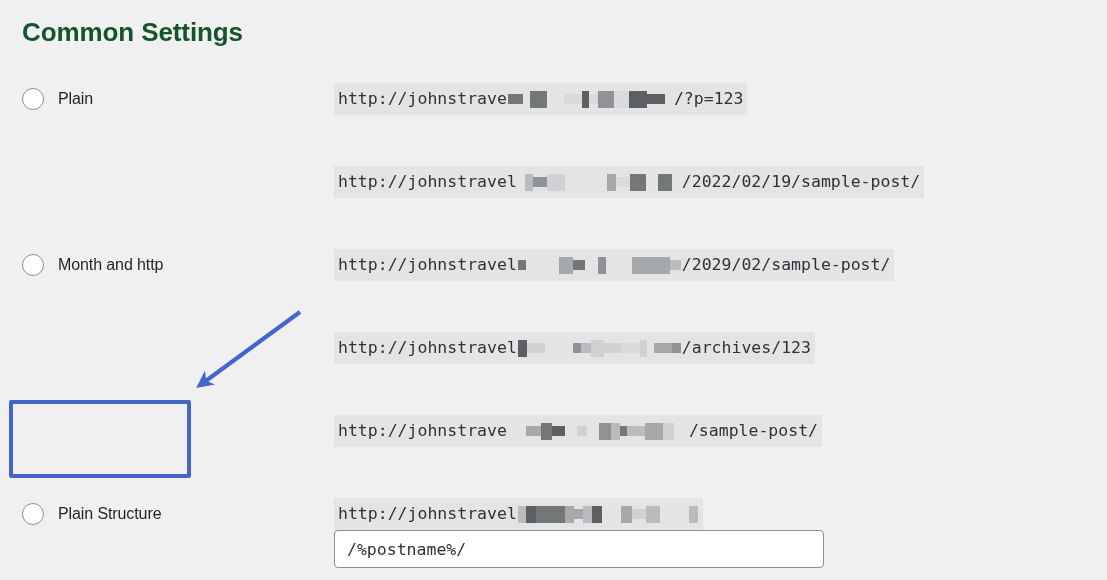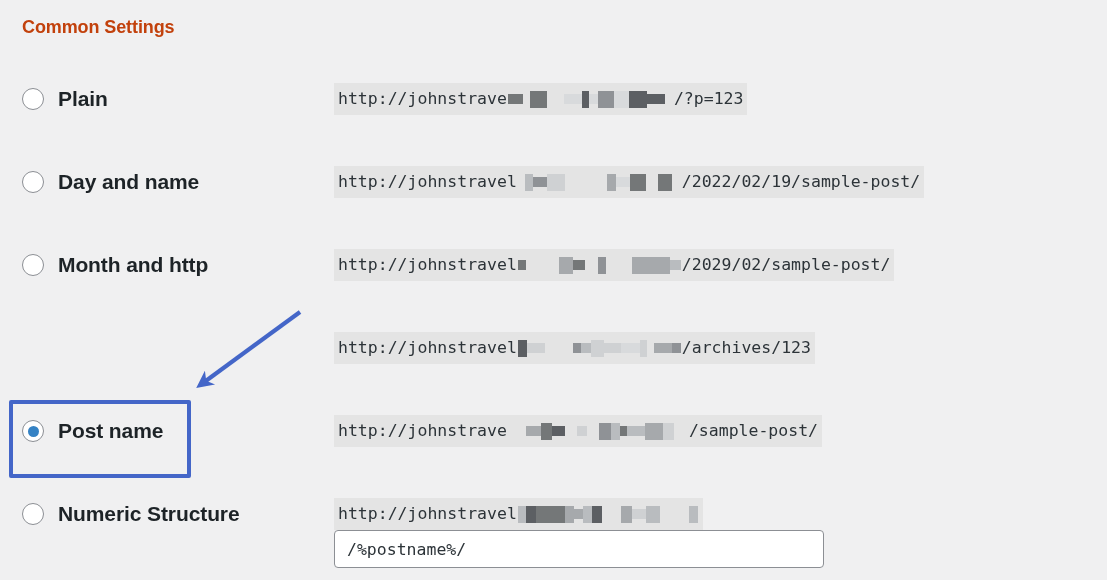--- a/index.html
+++ b/index.html
@@ -14,24 +14,24 @@
     color: #1d2327;
     position: relative;
     overflow: hidden;
     -webkit-font-smoothing: antialiased;
   }
 
   .page-title {
     position: absolute;
     left: 22px;
     top: 16px;
-    font-size: 18px;
+    font-size: 26px;
     font-weight: bold;
     letter-spacing: -0.1px;
-    color: #c2410c;
+    color: #14532d;
     line-height: 1.3;
   }
 
   
   .settings-table {
     position: absolute;
     left: 0;
     top: 76px;
     width: 1107px;
   }
@@ -65,22 +65,22 @@
     top: 50%;
     width: 11px;
     height: 11px;
     margin-left: -5.5px;
     margin-top: -5.5px;
     border-radius: 50%;
     background: #3582c4;
   }
   .option-label {
     margin-left: 14px;
-    font-size: 21px;
-    font-weight: bold;
+    font-size: 16px;
+    font-weight: normal;
     color: #1d2327;
     white-space: nowrap;
     letter-spacing: -0.1px;
   }
 
   
   .url-cell {
     position: absolute;
     left: 334px;
     top: 0;
@@ -185,24 +185,20 @@
             <i style="left: 121px; width: 18px; background: rgb(92, 95, 99);"></i>
             <i style="left: 139px; width: 18px; background: rgb(92, 95, 99); height: 60%; top: 20%;"></i>
             <i style="left: 157px; width: 8px; background: rgb(228, 228, 228); height: 60%; top: 20%;"></i>
           </span>
         <span class="seg">/?p=123</span>
       </span>
     </div>
   </div>
 
   <div class="setting-row">
-    <label class="option-cell">
-      <span class="radio"></span>
-      <span class="option-label">Day and name</span>
-    </label>
     <div class="url-cell">
       <span class="url-code">
         <span class="seg">http://johnstravel</span>
         <span class="redacted" style="width: 163px;">
             <i style="left: 0px; width: 7px; background: rgb(228, 228, 228);"></i>
             <i style="left: 7px; width: 8px; background: rgb(185, 188, 191);"></i>
             <i style="left: 15px; width: 14px; background: rgb(143, 146, 150); height: 60%; top: 20%;"></i>
             <i style="left: 29px; width: 18px; background: rgb(207, 209, 211);"></i>
             <i style="left: 47px; width: 10px; background: transparent;"></i>
             <i style="left: 57px; width: 10px; background: transparent;"></i>
@@ -265,24 +261,20 @@
             <i style="left: 129px; width: 7px; background: rgb(228, 228, 228); height: 60%; top: 20%;"></i>
             <i style="left: 136px; width: 18px; background: rgb(166, 169, 172); height: 60%; top: 20%;"></i>
             <i style="left: 154px; width: 9px; background: rgb(143, 146, 150); height: 60%; top: 20%;"></i>
           </span>
         <span class="seg">/archives/123</span>
       </span>
     </div>
   </div>
 
   <div class="setting-row">
-    <label class="option-cell">
-      <span class="radio checked"></span>
-      <span class="option-label">Post name</span>
-    </label>
     <div class="url-cell">
       <span class="url-code">
         <span class="seg">http://johnstrave</span>
         <span class="redacted" style="width: 180px;">
             <i style="left: 0px; width: 18px; background: transparent;"></i>
             <i style="left: 18px; width: 15px; background: rgb(166, 169, 172); height: 60%; top: 20%;"></i>
             <i style="left: 33px; width: 11px; background: rgb(116, 119, 120);"></i>
             <i style="left: 44px; width: 13px; background: rgb(92, 95, 99); height: 60%; top: 20%;"></i>
             <i style="left: 57px; width: 12px; background: transparent;"></i>
             <i style="left: 69px; width: 10px; background: rgb(207, 209, 211); height: 60%; top: 20%;"></i>
@@ -296,21 +288,21 @@
             <i style="left: 166px; width: 14px; background: transparent;"></i>
           </span>
         <span class="seg">/sample-post/</span>
       </span>
     </div>
   </div>
 
   <div class="setting-row">
     <label class="option-cell">
       <span class="radio"></span>
-      <span class="option-label">Numeric Structure</span>
+      <span class="option-label">Plain Structure</span>
     </label>
     <div class="url-cell">
       <span class="url-code">
         <span class="seg">http://johnstravel</span>
         <span class="redacted" style="width: 180px;">
             <i style="left: 0px; width: 8px; background: rgb(185, 188, 191);"></i>
             <i style="left: 8px; width: 10px; background: rgb(92, 95, 99);"></i>
             <i style="left: 18px; width: 10px; background: rgb(116, 119, 120);"></i>
             <i style="left: 28px; width: 19px; background: rgb(116, 119, 120);"></i>
             <i style="left: 47px; width: 9px; background: rgb(166, 169, 172);"></i>

